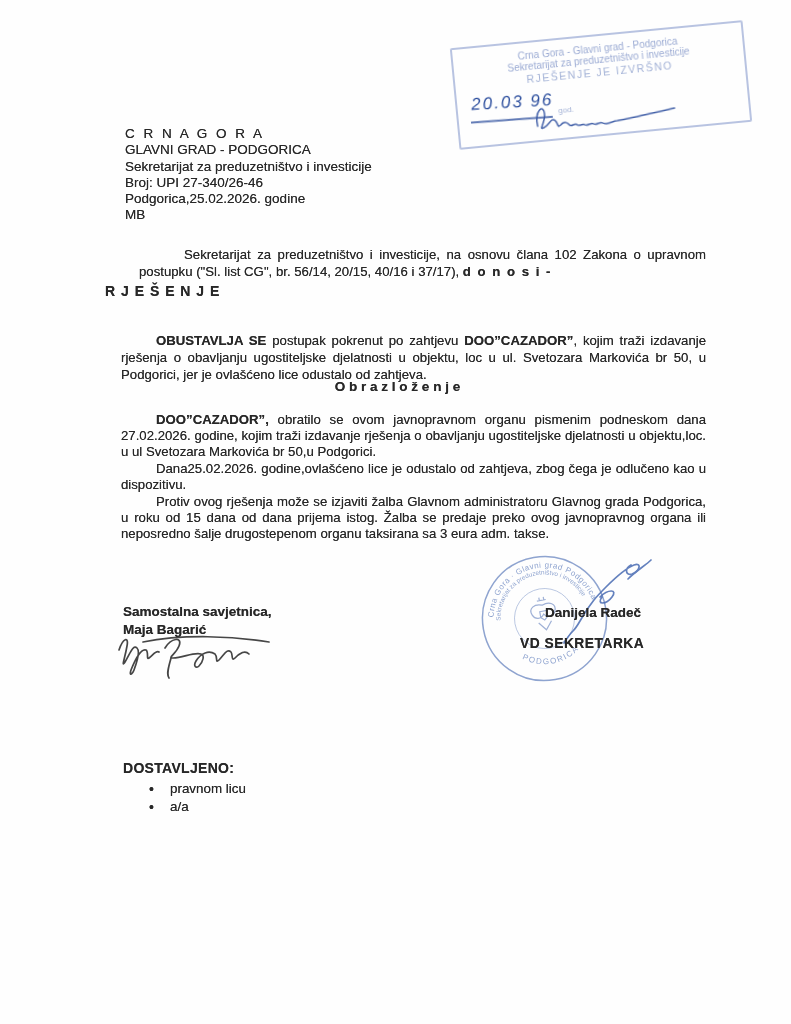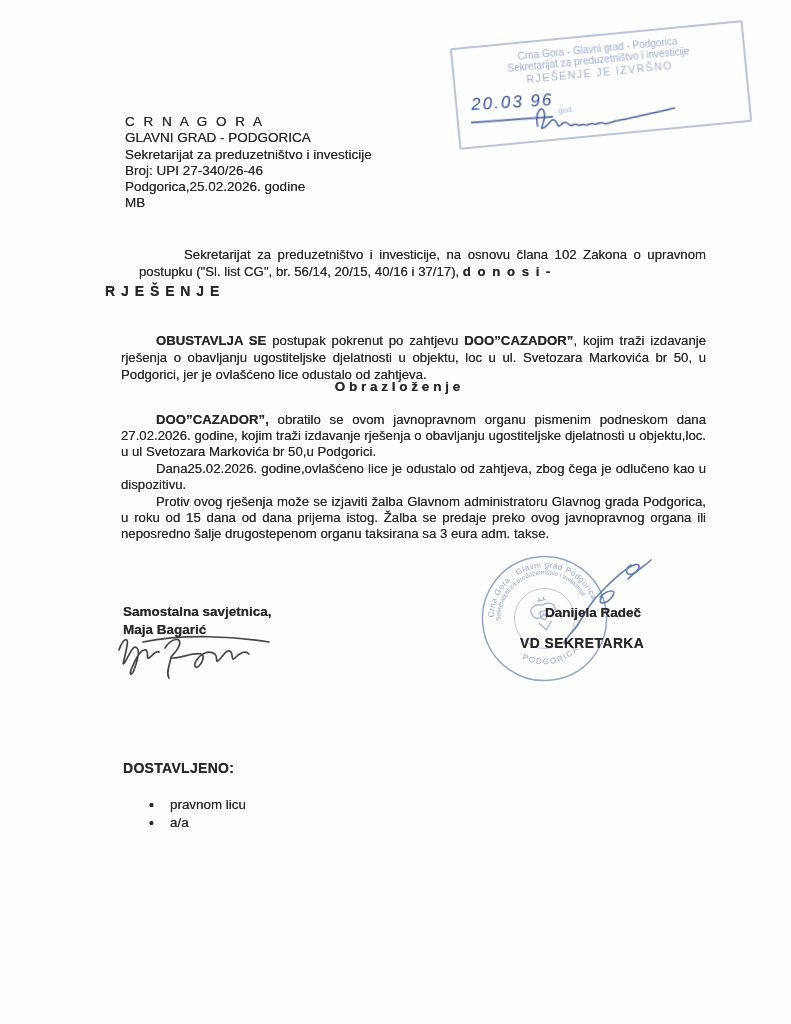--- a/index.html
+++ b/index.html
@@ -5,21 +5,21 @@
   html,body{margin:0;padding:0;background:#e8e8e8;}
   .page{
     position:relative;width:791px;height:1024px;background:#fefefe;
     font-family:"Liberation Sans", sans-serif;color:#272727;overflow:hidden;
     margin:0 auto;
   }
   .abs{position:absolute;}
   .doc-text{text-shadow:0 0 .4px rgba(40,40,40,.75);}
 
   
-  .header{left:125px;top:114px;font-size:13.5px;line-height:16.3px;z-index:2;}
+  .header{left:125px;top:126px;font-size:13.5px;line-height:16.3px;z-index:2;}
   .header .country{letter-spacing:2.5px;}
 
   
   .para{margin:16px;font-size:13.2px;line-height:16.8px;text-align:justify;z-index:2;}
   .p-intro{left:123px;top:231px;width:567px;text-indent:45px;}
   .h-title{left:105px;top:283px;width:585px;text-align:left;font-weight:bold;font-size:14px;letter-spacing:1px;}
   .p-disp{left:105px;top:317px;width:585px;text-indent:35px;}
   .h-obraz{left:105px;top:379px;width:585px;text-align:center;font-weight:bold;font-size:13.5px;}
   .p-r1{left:105px;top:396px;width:585px;text-indent:35px;line-height:16.2px;}
   .p-r2{left:105px;top:445px;width:585px;text-indent:35px;line-height:16.2px;}
@@ -28,21 +28,21 @@
   .spaced{letter-spacing:1.5px;font-weight:bold;}
 
   
   .signer-left{left:123px;top:603px;font-size:13.5px;font-weight:bold;line-height:17.5px;z-index:2;}
   .right-name{left:545px;top:605px;font-size:13.5px;font-weight:bold;z-index:3;}
   .right-title{left:520px;top:636px;font-size:13.8px;font-weight:bold;letter-spacing:.5px;z-index:3;}
 
   
   .delivery{left:123px;top:760px;font-size:13.4px;z-index:2;}
   .delivery .title{font-weight:bold;font-size:14px;letter-spacing:.3px;}
-  .delivery ul{list-style:none;margin:20px 0 0 0;padding:0;}
+  .delivery ul{list-style:none;margin:4px 0 0 0;padding:0;}
   .delivery li{position:relative;padding-left:47px;line-height:18px;}
   .delivery li::before{content:"•";position:absolute;left:26px;top:0;font-size:14px;}
 
   
   .top-stamp{
     left:454px;top:34px;width:290px;height:98px;
     border:2px solid rgba(88,114,186,.42);border-radius:2px;
     transform:rotate(-5.5deg);z-index:1;filter:blur(.3px);
   }
   .ts-line{text-align:center;color:rgba(72,102,176,.55);}

